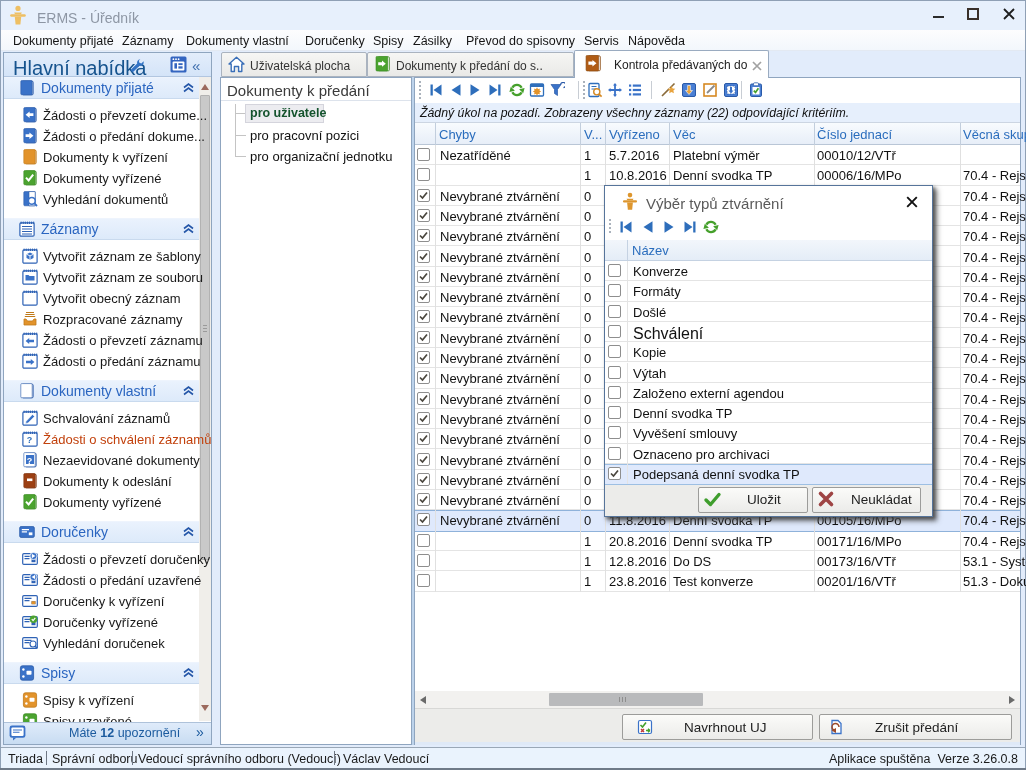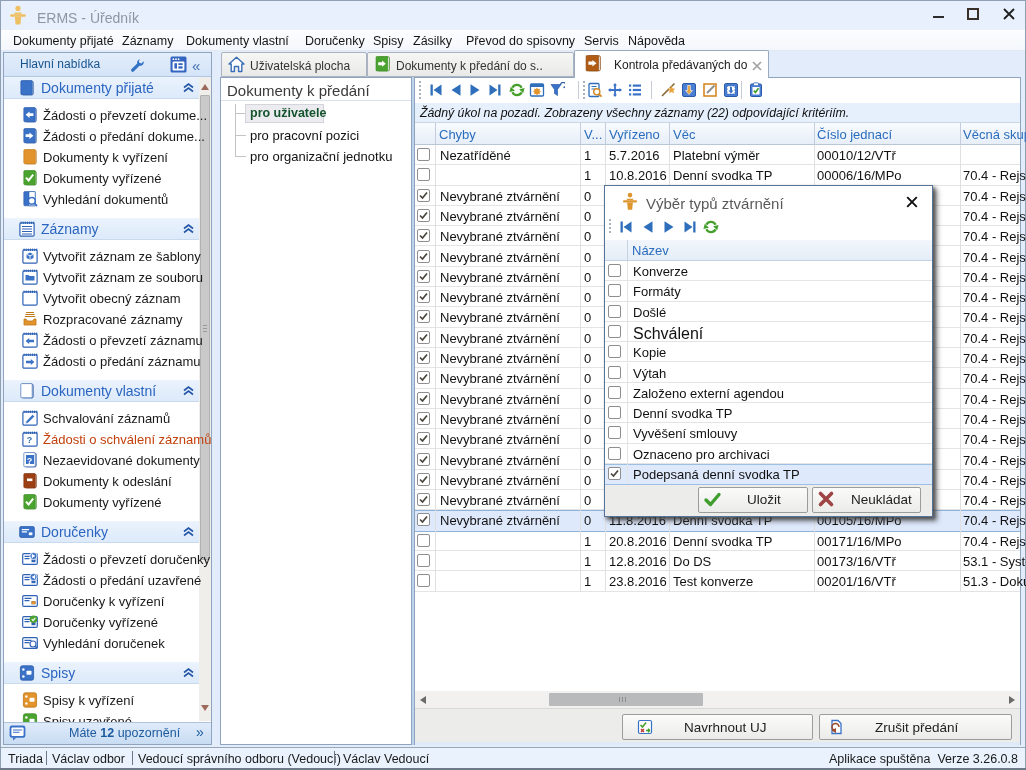--- a/index.html
+++ b/index.html
@@ -31,21 +31,21 @@
 <div class="tx" style="left:186px;top:34px;font-size:12.5px;color:#151515;font-weight:normal;">Dokumenty vlastní</div>
 <div class="tx" style="left:305px;top:34px;font-size:12.5px;color:#151515;font-weight:normal;">Doručenky</div>
 <div class="tx" style="left:373px;top:34px;font-size:12.5px;color:#151515;font-weight:normal;">Spisy</div>
 <div class="tx" style="left:413px;top:34px;font-size:12.5px;color:#151515;font-weight:normal;">Zásilky</div>
 <div class="tx" style="left:466px;top:34px;font-size:12.5px;color:#151515;font-weight:normal;">Převod do spisovny</div>
 <div class="tx" style="left:584px;top:34px;font-size:12.5px;color:#151515;font-weight:normal;">Servis</div>
 <div class="tx" style="left:628px;top:34px;font-size:12.5px;color:#151515;font-weight:normal;">Nápověda</div>
 <div class="abs" style="left:1px;top:52px;width:1024px;height:695px;background:#e2ecfb;"></div>
 <div class="abs" style="left:3px;top:52px;width:209px;height:693px;background:#ffffff;border:1px solid #8fa5bf;"></div>
 <div class="abs" style="left:4px;top:53px;width:207px;height:24px;background:linear-gradient(#e3edfb,#d4e4f8);border-bottom:1px solid #b2c6e0;"></div>
-<div class="tx" style="left:13px;top:57px;font-size:12px;color:#17548e;font-weight:normal;margin-left:7px;">Hlavní nabídka</div>
+<div class="tx" style="left:13px;top:57px;font-size:20px;color:#17548e;font-weight:normal;">Hlavní nabídka</div>
 <svg class="abs" style="left:129px;top:58px" width="15" height="15" viewBox="0 0 15 15">
     <path d="M11.5 1.2 a3.4 3.4 0 0 0 -3.3 4.2 L2.6 11 a1.6 1.6 0 0 0 2.3 2.3 L10.5 7.7 a3.4 3.4 0 0 0 4-4.4 l-2.1 2.1 -2-0.6 -0.6-2 2.1-2.1 a3.4 3.4 0 0 0 -0.4 0.5 Z" fill="#3272c4"></path>
   </svg>
 <svg class="abs" style="left:170px;top:56px" width="17" height="17" viewBox="0 0 17 17">
     <rect x="0.5" y="0.5" width="16" height="16" rx="1.5" fill="#3465c0"></rect>
     <circle cx="3.4" cy="3.2" r="0.9" fill="#fff"></circle>
     <circle cx="6" cy="3.2" r="0.9" fill="#fff"></circle>
     <circle cx="8.6" cy="3.2" r="0.9" fill="#fff"></circle>
     <rect x="2.6" y="5.4" width="11.8" height="9" rx="1" fill="#fff"></rect>
     <rect x="4.4" y="7.2" width="2.6" height="5.4" fill="#3465c0"></rect>
@@ -721,21 +721,21 @@
 <div class="tx" style="left:684px;top:720px;font-size:13.5px;color:#222;font-weight:normal;">Navrhnout UJ</div>
 <div class="abs" style="left:819px;top:714px;width:193px;height:26px;background:linear-gradient(#fbfbf9,#ebebe9);border:1px solid #9c9c9a;border-radius:2px;"></div>
 <svg class="abs" style="left:827px;top:719px" width="16" height="16" viewBox="0 0 16 16">
     <path d="M5 1.5 H11 L14 4.5 V14.5 H5 Z" fill="#fff" stroke="#3a72c8" stroke-width="1.3"></path>
     <path d="M8.5 11.5 A3.5 3.5 0 1 1 12 8" stroke="#9c4a2a" stroke-width="1.5" fill="none"></path>
     <path d="M4.5 11.5 L9 9 L9 14 Z" fill="#9c4a2a"></path>
   </svg>
 <div class="tx" style="left:875px;top:720px;font-size:13.5px;color:#222;font-weight:normal;">Zrušit předání</div>
 <div class="abs" style="left:1px;top:747px;width:1024px;height:22px;background:#eaf3fd;border-top:1px solid #9aa7b6;"></div>
 <div class="tx" style="left:8px;top:752px;font-size:12.5px;color:#1a1a1a;font-weight:normal;">Triada</div>
-<div class="tx" style="left:52px;top:752px;font-size:12.5px;color:#1a1a1a;font-weight:normal;">Václav odbor</div>
+<div class="tx" style="left:52px;top:752px;font-size:12.5px;color:#1a1a1a;font-weight:normal;">Správní odboru</div>
 <div class="tx" style="left:138px;top:752px;font-size:12.5px;color:#1a1a1a;font-weight:normal;">Vedoucí správního odboru (Vedoucí)</div>
 <div class="tx" style="left:343px;top:752px;font-size:12.5px;color:#1a1a1a;font-weight:normal;">Václav Vedoucí</div>
 <div class="abs" style="left:46px;top:751px;width:1px;height:14px;background:#6e7784;"></div>
 <div class="abs" style="left:132px;top:751px;width:1px;height:14px;background:#6e7784;"></div>
 <div class="abs" style="left:334px;top:751px;width:1px;height:14px;background:#6e7784;"></div>
 <div class="tx" style="right:8px;top:752px;font-size:12.5px;color:#1a1a1a;">Aplikace spuštěna&nbsp; Verze 3.26.0.8</div>
 <div class="abs" style="left:604px;top:185px;width:329px;height:332px;background:#fff;border:1px solid #56749a;box-shadow:4px 4px 5px rgba(60,60,60,0.7), 2px 2px 3px rgba(70,70,70,0.6);z-index:20;"></div>
 <div class="abs" style="left:621px;top:192px;width:18px;height:19px;z-index:21;">
     <svg width="18" height="18" viewBox="0 0 20 20">
 <circle cx="10" cy="3.4" r="2.6" fill="#dd962e"></circle>

